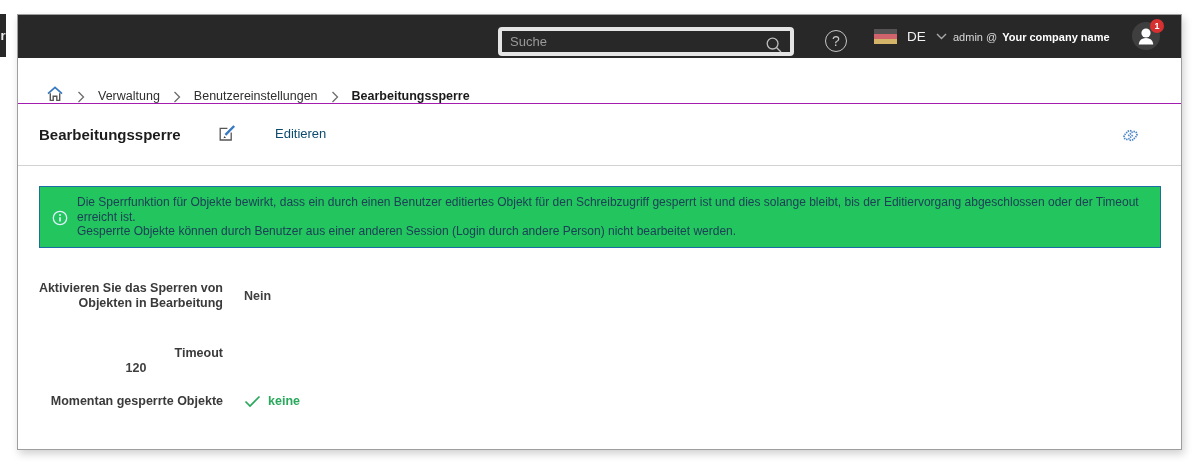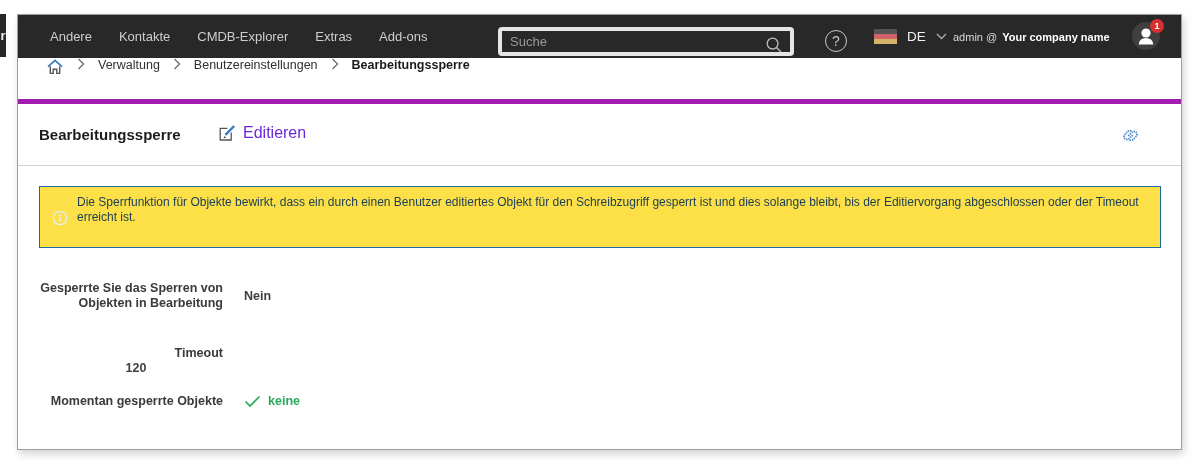--- a/index.html
+++ b/index.html
@@ -44,34 +44,34 @@
                 gap:5px; font-size:11px; color:#d8d8d8; white-space:nowrap; }
   .user-label b { color:#ffffff; font-weight:bold; }
 
   .avatar { position:absolute; left:1114px; top:7px; width:28px; height:28px; background:#3f3f3f;
             border-radius:50%; cursor:pointer; }
   .badge { position:absolute; right:-4px; top:-3px; width:14px; height:14px; background:#d63031;
            border-radius:50%; color:#fff; font-size:9px; font-weight:bold; display:flex;
            align-items:center; justify-content:center; }
 
   
-  .crumbs { position:absolute; left:0; top:43px; width:100%; height:46px; border-bottom:5px solid #a21caf;
-            display:flex; align-items:flex-start; padding-left:28px; gap:13px; }
+  .crumbs { position:absolute; left:0; top:43px; width:100%; height:46px; border-bottom:1px solid #a21caf;
+            display:flex; align-items:flex-end; padding-left:28px; gap:13px; }
   .crumb { font-size:12.5px; color:#2f2f2f; cursor:pointer; }
   .crumb.current { font-weight:bold; color:#1a1a1a; cursor:default; }
 
   
   .pagehead { position:absolute; left:0; top:89px; width:100%; height:62px; border-bottom:1px solid #d2d2d2; }
   .page-title { position:absolute; left:21px; top:22px; font-size:15px; font-weight:bold; color:#1c1c1c; }
   .edit-btn { position:absolute; left:200px; top:20px; display:flex; align-items:center; gap:7px; cursor:pointer; }
-  .edit-label { font-size:16px; color:#6d28d9; }
+  .edit-label { font-size:13px; color:#0c4a6e;margin-left:32px; }
   .link-btn { position:absolute; right:40px; top:21px; cursor:pointer; }
 
   
-  .infobox { position:absolute; left:21px; top:171px; width:1122px; height:62px; background:#fde047;
+  .infobox { position:absolute; left:21px; top:171px; width:1122px; height:62px; background:#22c55e;
              border:1px solid #1c6da5; color:#1d4057; font-size:12px; line-height:14.6px;
              padding:8px 10px 0 37px; }
   .info-ic { position:absolute; left:12px; top:23px; }
 
   
   .frow { position:absolute; left:10px; display:flex; align-items:center; }
   .frow .lbl { width:195px; text-align:right; font-weight:bold; font-size:12.5px; color:#3a3a3a; line-height:14.5px; }
   .frow .val { margin-left:21px; font-size:12.5px; color:#3f3f3f; display:flex; align-items:center; gap:7px;font-weight:bold; }
   .frow .val.ok { color:#2aa85c; }
   .r1 { top:266px; } .r2 { top:331px;flex-direction:column; } .r3 { top:379px; }
@@ -79,27 +79,20 @@
 </head>
 <body>
 
 <div class="stage">
 
   <div class="cutoff">r</div>
 
   <div class="card">
 
     <div class="topbar">
-      <div class="menu">
-        <span class="menu-item">Andere</span>
-        <span class="menu-item">Kontakte</span>
-        <span class="menu-item">CMDB-Explorer</span>
-        <span class="menu-item">Extras</span>
-        <span class="menu-item">Add-ons</span>
-      </div>
 
       <div class="search-wrap">
         <input class="search-input" type="text" placeholder="Suche" style="">
         <span class="search-ic">
           <svg width="18" height="18" viewBox="0 0 18 18" fill="none">
             <circle cx="7.6" cy="7.6" r="5.4" stroke="#bdbdbd" stroke-width="1.3"></circle>
             <line x1="11.7" y1="11.7" x2="16" y2="16" stroke="#bdbdbd" stroke-width="1.3"></line>
           </svg>
         </span>
       </div>
@@ -173,24 +166,25 @@
 
     <div class="infobox">
       <span class="info-ic">
         <svg width="16" height="16" viewBox="0 0 16 16" fill="none">
           <circle cx="8" cy="8" r="6.7" stroke="#e0f0fa" stroke-width="1.3"></circle>
           <circle cx="8" cy="4.9" r="1" fill="#e0f0fa"></circle>
           <line x1="8" y1="7.2" x2="8" y2="11.4" stroke="#e0f0fa" stroke-width="1.7"></line>
         </svg>
       </span>
       <div>Die Sperrfunktion für Objekte bewirkt, dass ein durch einen Benutzer editiertes Objekt für den Schreibzugriff gesperrt ist und dies solange bleibt, bis der Editiervorgang abgeschlossen oder der Timeout erreicht ist.</div>
+      <div>Gesperrte Objekte können durch Benutzer aus einer anderen Session (Login durch andere Person) nicht bearbeitet werden.</div>
     </div>
 
     <div class="frow r1">
-      <div class="lbl">Gesperrte Sie das Sperren von Objekten in Bearbeitung</div>
+      <div class="lbl">Aktivieren Sie das Sperren von Objekten in Bearbeitung</div>
       <div class="val">Nein</div>
     </div>
 
     <div class="frow r2">
       <div class="lbl">Timeout</div>
       <div class="val">120</div>
     </div>
 
     <div class="frow r3">
       <div class="lbl">Momentan gesperrte Objekte</div>

